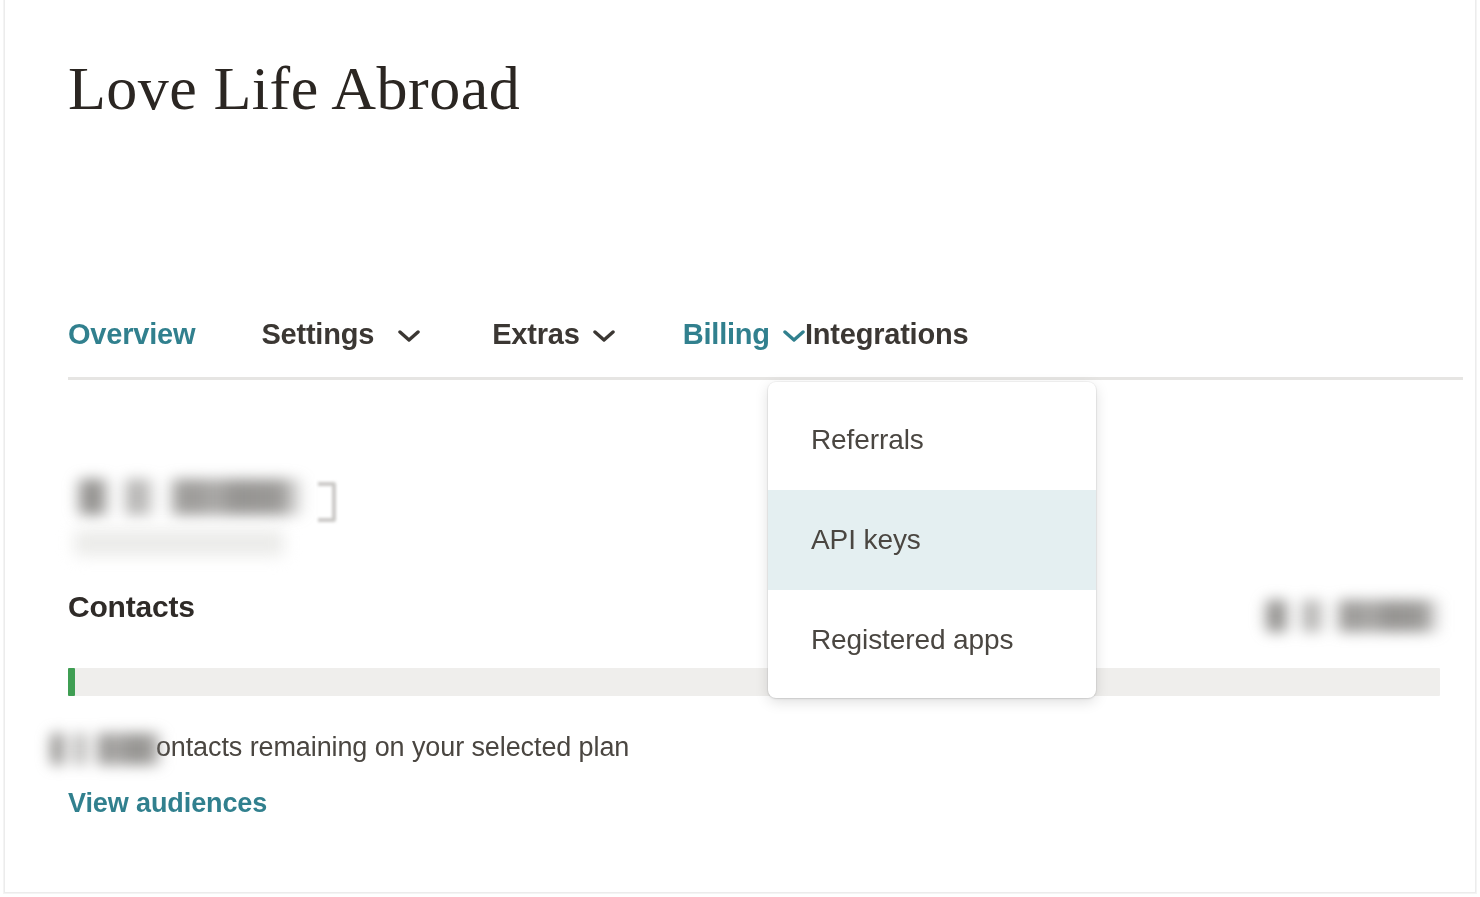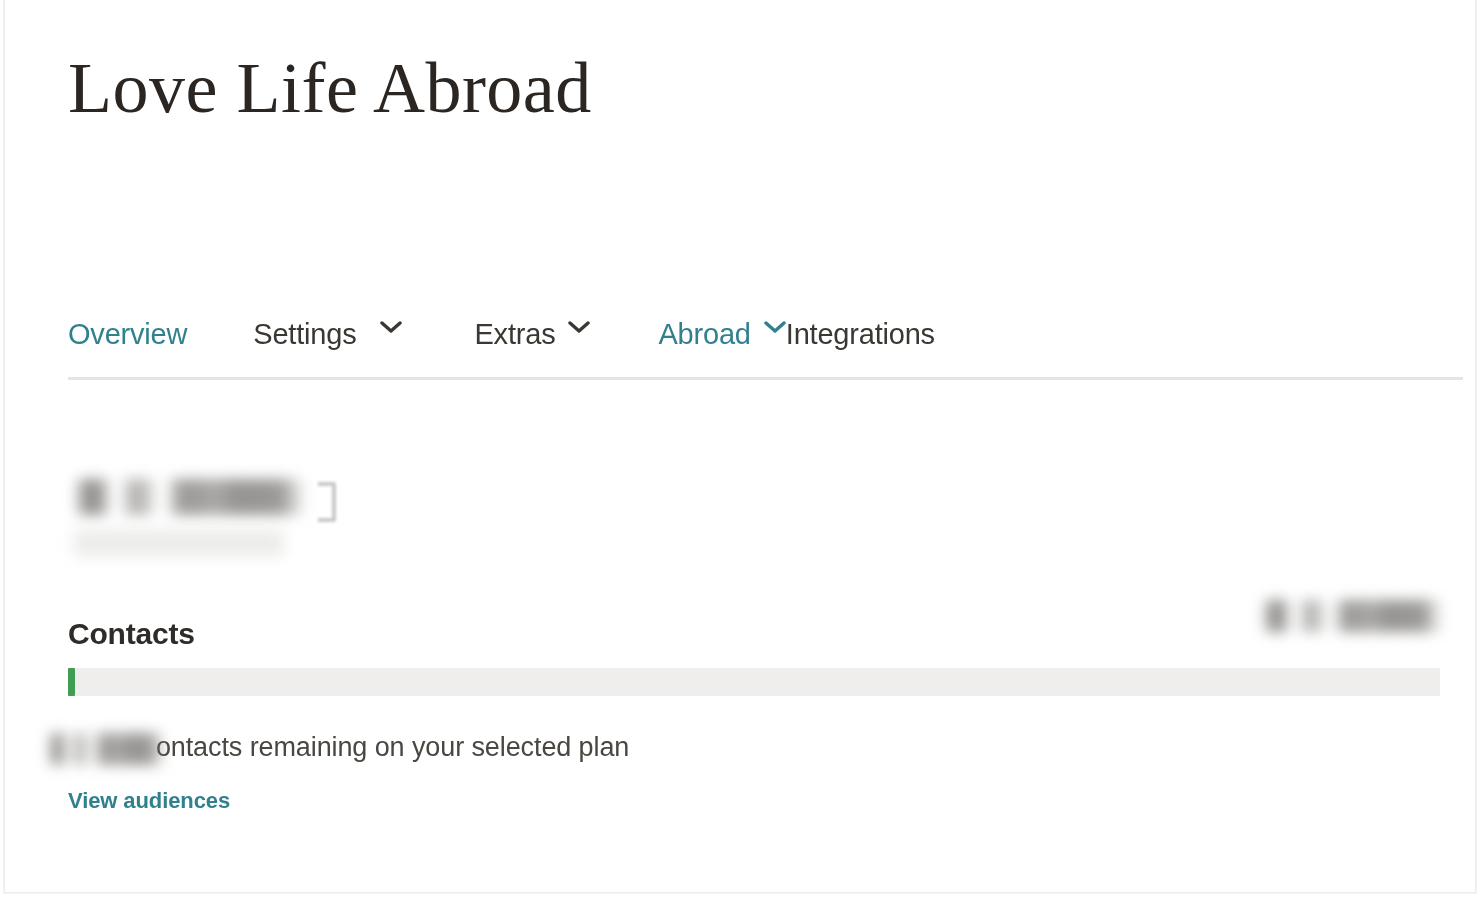--- a/index.html
+++ b/index.html
@@ -32,44 +32,44 @@
     border-top: none;
     box-shadow: 0 0 0 1px #f4f4f4;
   }
 
   
   .brand-title {
     position: absolute;
     left: 68px;
     top: 40px;
     font-family: "Liberation Serif", "DejaVu Serif", serif;
-    font-size: 72px;
+    font-size: 62px;
     line-height: 96px;
     font-weight: 400;
     color: #2b2622;
     letter-spacing: 0.5px;
     white-space: nowrap;
   }
 
   
   .nav {
     position: absolute;
     left: 68px;
     top: 308px;
     display: flex;
     align-items: center;
     height: 52px;
   }
 
   .nav-item {
     display: flex;
-    align-items: flex-start;
+    align-items: center;
     gap: 13px;
     font-size: 29px;
-    font-weight: 400;
+    font-weight: 700;
     color: #3b3733;
     white-space: nowrap;
     cursor: pointer;
     letter-spacing: -0.2px;
   }
 
   .nav-item.is-active,
   .nav-item.is-open {
     color: #31808e;
   }
@@ -166,21 +166,21 @@
     left: 48px;
     top: 733px;
     width: 126px;
     height: 32px;
   }
 
   
   .contacts-heading {
     position: absolute;
     left: 68px;
-    top: 617px;
+    top: 590px;
     font-size: 30px;
     font-weight: 700;
     color: #2f2b28;
     letter-spacing: -0.2px;
   }
 
   .progress-track {
     position: absolute;
     left: 68px;
     top: 668px;
@@ -210,21 +210,21 @@
     letter-spacing: -0.1px;
   }
   .contacts-note .hidden-num {
     visibility: hidden;
   }
 
   .view-audiences {
     position: absolute;
     left: 68px;
     top: 788px;
-    font-size: 22px;
+    font-size: 27px;
     font-weight: 700;
     color: #31808e;
     cursor: pointer;
     letter-spacing: -0.1px;
   }
 
   
   .dropdown {
     position: absolute;
     left: 768px;
@@ -282,21 +282,21 @@
     <div class="nav-item nav-gap-2">
       <span>Extras</span>
       <span class="chev">
         <svg viewBox="0 0 22 14" xmlns="http://www.w3.org/2000/svg">
           <path d="M2 3 L11 11 L20 3" fill="none" stroke="#3b3733" stroke-width="3.4" stroke-linecap="round" stroke-linejoin="round"></path>
         </svg>
       </span>
     </div>
 
     <div class="nav-item is-open nav-gap-3">
-      <span>Abroad</span>
+      <span>Billing</span>
       <span class="chev">
         <svg viewBox="0 0 22 14" xmlns="http://www.w3.org/2000/svg">
           <path d="M2 3 L11 11 L20 3" fill="none" stroke="#31808e" stroke-width="3.4" stroke-linecap="round" stroke-linejoin="round"></path>
         </svg>
       </span>
     </div>
 
     <div class="nav-item nav-gap-4">
       <span>Integrations</span>
     </div>
@@ -317,14 +317,25 @@
     <div class="progress-fill"></div>
   </div>
 
   <div class="contacts-note">
     <span class="hidden-num">0,000 c</span><span>ontacts remaining on your selected plan</span>
   </div>
   <div class="redacted redacted-count"></div>
 
   <div class="view-audiences">View audiences</div>
 
+  <div class="dropdown">
+    <div class="dropdown-item">
+      <span>Referrals</span>
+    </div>
+    <div class="dropdown-item is-highlighted">
+      <span>API keys</span>
+    </div>
+    <div class="dropdown-item">
+      <span>Registered apps</span>
+    </div>
+  </div>
 
 </div>
 
 </body></html>

